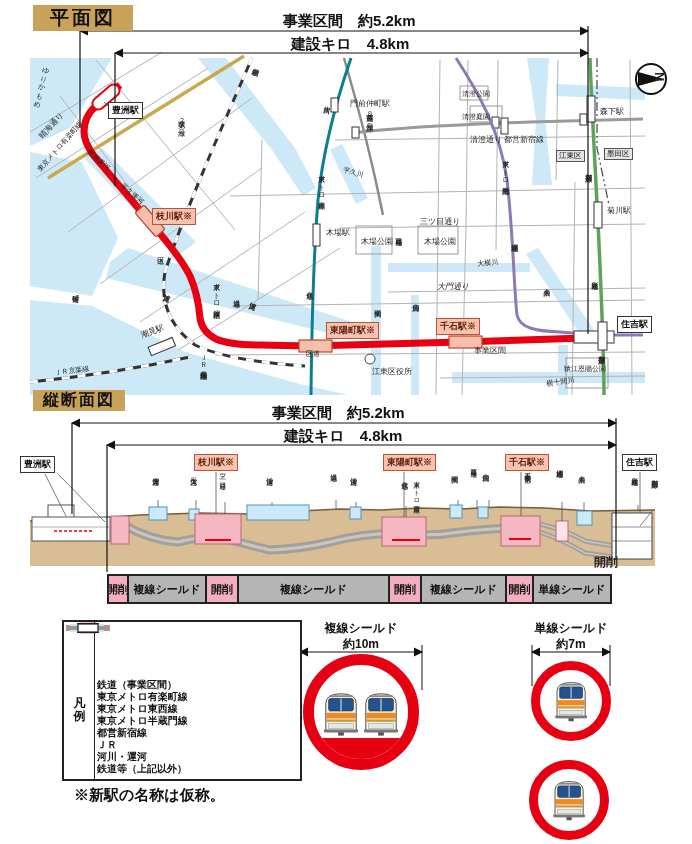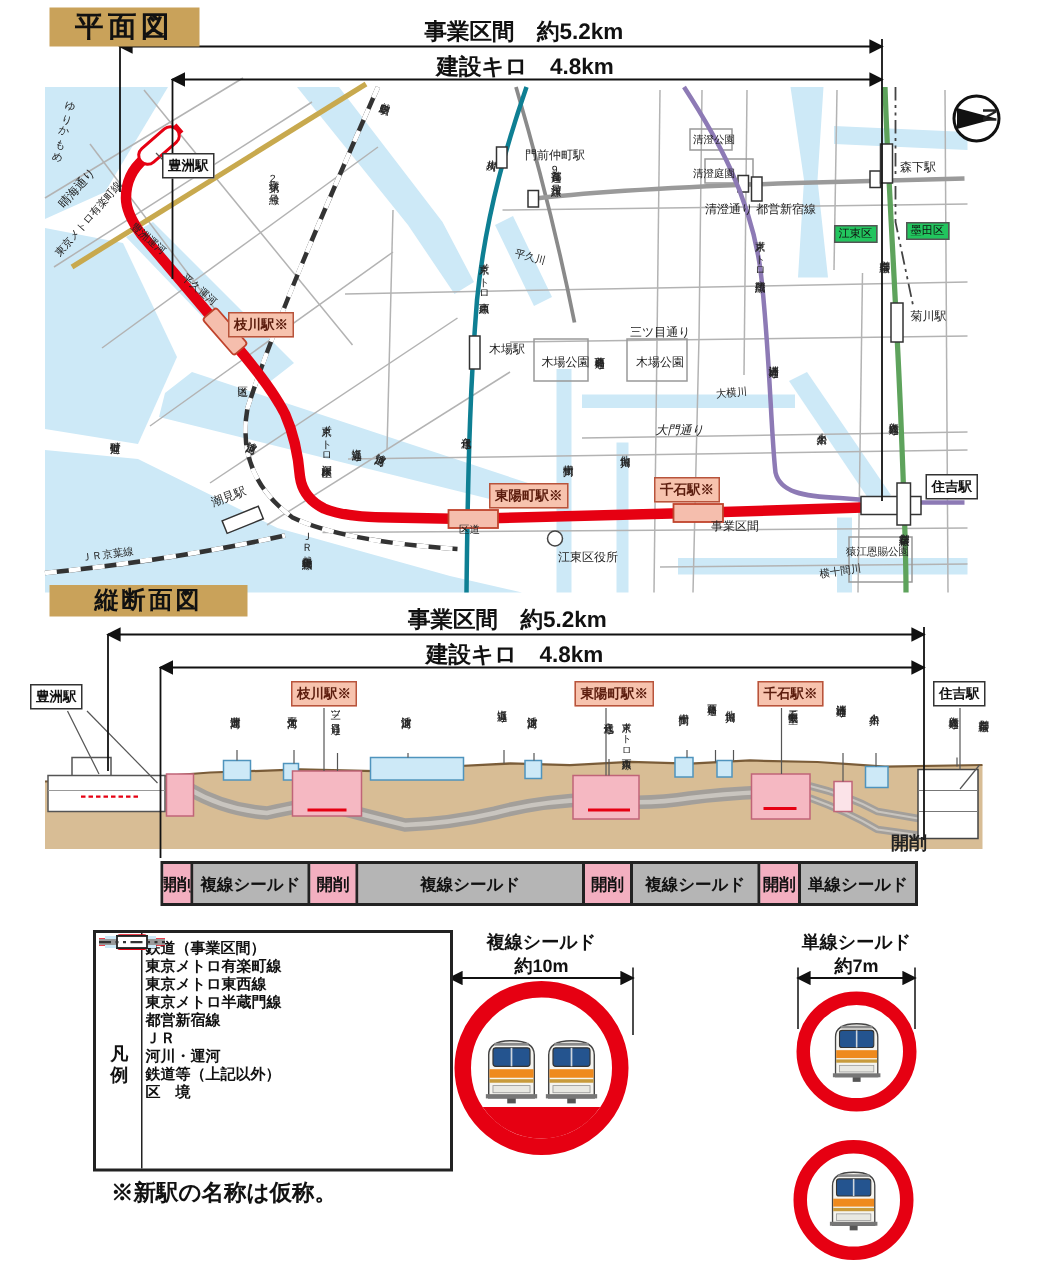--- a/index.html
+++ b/index.html
@@ -9,34 +9,34 @@
   .titlebox{position:absolute;background:#c9a25a;color:#111;font-weight:bold;
             text-align:center;letter-spacing:3px;}
   .dimlbl{position:absolute;font-size:15px;font-weight:bold;white-space:nowrap;color:#111;}
   .lbl{position:absolute;font-size:8px;line-height:1.05;color:#222;white-space:nowrap;transform-origin:0 0;}
   .s7{font-size:7px;}
   .vt{writing-mode:vertical-rl;text-orientation:upright;letter-spacing:0.5px;white-space:normal;}
   .box{position:absolute;border:1px solid #333;background:#fff;padding:1px 3px;
        font-size:9px;font-weight:bold;white-space:nowrap;}
   .pinkbox{position:absolute;border:1px solid #b8543c;background:#f7c3ae;color:#5c1d0e;
        padding:1px 3px;font-size:9px;font-weight:bold;white-space:nowrap;}
-  .wardbox{position:absolute;border:1px solid #555;background:#22c55e;padding:0 2px;
+  .wardbox{position:absolute;border:1px solid #555;background:#e5e5e5;padding:0 2px;
        font-size:7.5px;white-space:nowrap;}
   .bar{position:absolute;left:107px;top:574px;height:26px;display:flex;
        border:2px solid #222;box-sizing:content-box;}
   .bar .seg{display:flex;align-items:center;justify-content:center;font-size:11px;
        font-weight:bold;border-right:2px solid #222;box-sizing:border-box;white-space:nowrap;overflow:hidden;}
   .bar .seg:last-child{border-right:none;}
   .seg.cut{background:#f3afc0;}
   .seg.shield{background:#b5b5b5;}
   .legend{position:absolute;left:62px;top:620px;width:236px;height:157px;
        border:2px solid #222;display:flex;background:#fff;}
   .legend .side{width:30px;border-right:1px solid #222;display:flex;align-items:center;justify-content:center;}
   .legend .side .vt{font-size:12px;font-weight:bold;letter-spacing:14px;}
-  .legend .rows{flex:1;display:flex;flex-direction:column;justify-content:flex-start;padding:4px 2px;}
+  .legend .rows{flex:1;display:flex;flex-direction:column;justify-content:flex-end;padding:4px 2px;}
   .lrow{display:flex;align-items:center;gap:4px;height:12px;}
   .lrow .sym{width:48px;height:12px;flex:none;}
   .lrow .txt{font-size:10px;font-weight:bold;white-space:nowrap;}
   .cstitle{position:absolute;width:122px;text-align:center;font-size:12px;font-weight:bold;white-space:nowrap;}
   .note{position:absolute;left:74px;top:786px;font-size:15px;font-weight:bold;text-align:center;}
 </style>
 </head>
 <body>
 
 <div class="page">
@@ -322,21 +322,21 @@
 <div class="lbl vt s7" style="left:511px;top:238px;">清洲橋通り</div>
 <div class="lbl" style="left:470px;top:136px;">清澄通り</div>
 <div class="lbl s7" style="left:462px;top:90px;">清澄公園</div>
 <div class="lbl s7" style="left:462px;top:113px;">清澄庭園</div>
 <div class="lbl vt s7" style="left:502px;top:155px;">東京メトロ半蔵門線</div>
 <div class="lbl vt s7" style="left:585px;top:168px;">都営新宿線</div>
 <div class="lbl vt s7" style="left:598px;top:350px;">都営新宿線</div>
 <div class="lbl vt s7" style="left:591px;top:276px;">新大橋通り</div>
 <div class="lbl s7" style="left:564px;top:365px;">猿江恩賜公園</div>
 
-<div class="titlebox" style="left:33px;top:390px;width:132px;font-size:16px;letter-spacing:2px;">縦断面図</div>
+<div class="titlebox" style="left:33px;top:390px;width:92px;font-size:16px;letter-spacing:2px;">縦断面図</div>
 <div class="dimlbl" style="left:272px;top:404px;">事業区間　約5.2km</div>
 <div class="dimlbl" style="left:284px;top:427px;">建設キロ　4.8km</div>
 
 <div class="box" style="left:20px;top:456px;">豊洲駅</div>
 <div class="pinkbox" style="left:194px;top:454px;">枝川駅※</div>
 <div class="pinkbox" style="left:383px;top:454px;">東陽町駅※</div>
 <div class="pinkbox" style="left:505px;top:454px;">千石駅※</div>
 <div class="box" style="left:622px;top:454px;">住吉駅</div>
 
 <div class="lbl vt s7" style="left:152px;top:472px;">豊洲運河</div>
@@ -422,26 +422,20 @@
           </svg>
       <span class="txt">河川・運河</span>
     </div>
     <div class="lrow">
       <svg class="sym" viewBox="0 0 48 12">
             <line x1="2" y1="6" x2="46" y2="6" stroke="#9a9a9a" stroke-width="4"></line>
             <rect x="14" y="2" width="20" height="8" fill="#fff" stroke="#222" stroke-width="1.2"></rect>
           </svg>
       <span class="txt">鉄道等（上記以外）</span>
     </div>
-    <div class="lrow">
-      <svg class="sym" viewBox="0 0 48 12">
-            <line x1="2" y1="6" x2="46" y2="6" stroke="#333" stroke-width="1.5" stroke-dasharray="8 3 2 3 2 3"></line>
-          </svg>
-      <span class="txt">区　境</span>
-    </div>
   </div>
 </div>
 
 <div class="cstitle" style="left:300px;top:620px;">複線シールド</div>
 <div class="cstitle" style="left:300px;top:636px;">約10m</div>
 <div class="cstitle" style="left:510px;top:620px;">単線シールド</div>
 <div class="cstitle" style="left:510px;top:636px;">約7m</div>
 
 <div class="note">※新駅の名称は仮称。</div>
 

